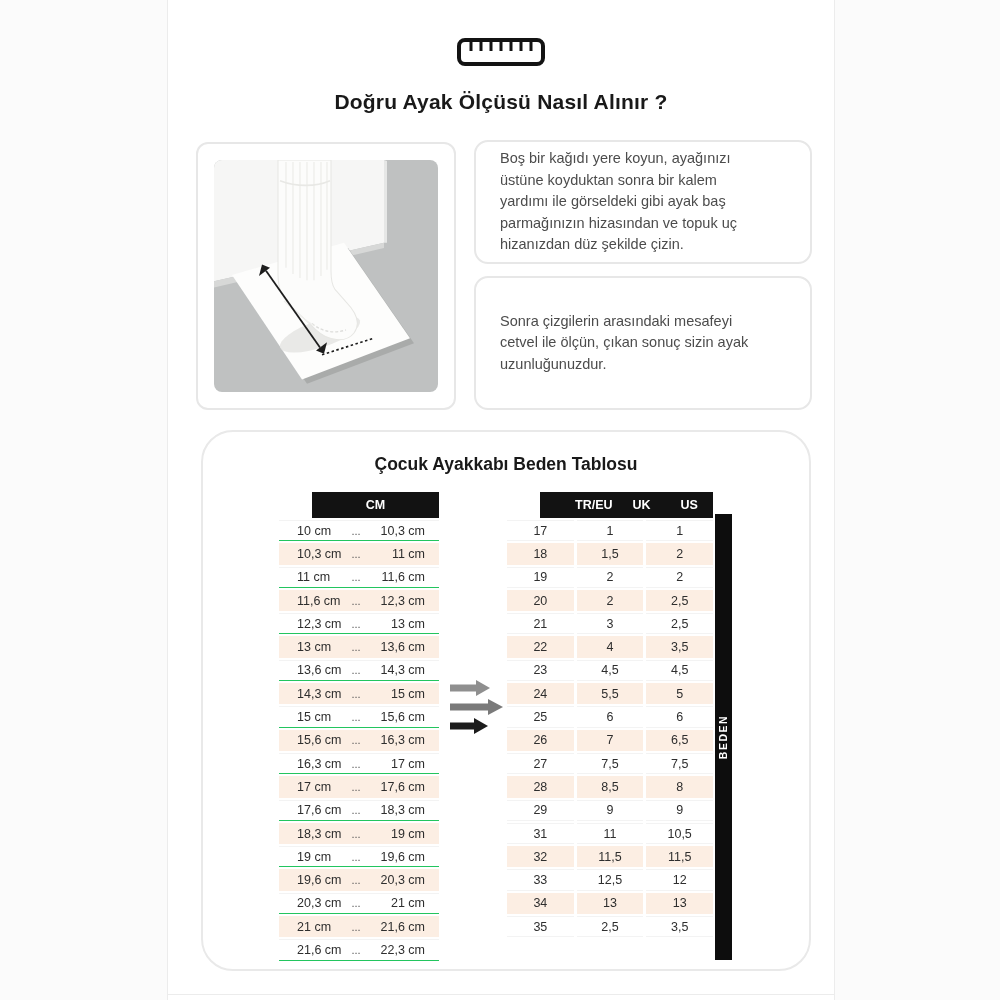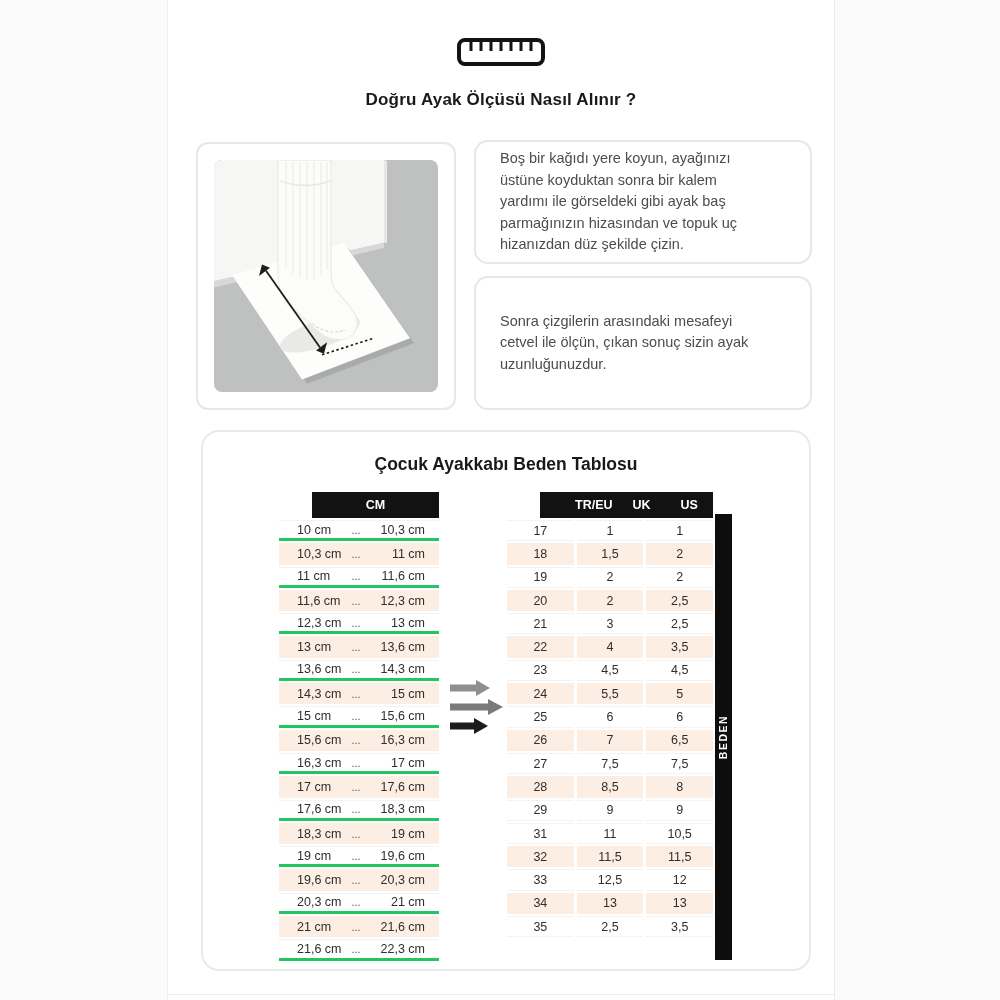--- a/index.html
+++ b/index.html
@@ -5,49 +5,49 @@
   * { margin:0; padding:0; box-sizing:border-box; }
   html,body { width:1000px; height:1000px; background:#fbfbfb; font-family:"Liberation Sans", sans-serif; }
   .column {
     position:absolute; left:167px; top:0; width:668px; height:1000px;
     background:#ffffff; border-left:1px solid #ececec; border-right:1px solid #ececec;
   }
 
   
   .ruler-wrap { position:absolute; top:38px; left:0; width:100%; display:flex; justify-content:center; }
   .page-title { position:absolute; top:90px; left:0; width:100%; text-align:center;
-    font-size:17px; font-weight:700; color:#191919; letter-spacing:.2px; }
+    font-size:21px; font-weight:700; color:#191919; letter-spacing:.2px; }
 
   
   .photo-card { position:absolute; left:28px; top:142px; width:260px; height:268px;
     border:2px solid #e7e7e7; border-radius:12px; background:#fff; }
   .photo-card svg { position:absolute; left:16px; top:16px; width:224px; height:232px; border-radius:8px; }
   .tip-card { position:absolute; left:306px; width:338px; border:2px solid #e7e7e7; border-radius:14px;
     background:#fff; display:flex; align-items:center; }
   .tip-card.one { top:140px; height:124px; }
   .tip-card.two { top:276px; height:134px; }
   .tip-card p { padding:0 42px 0 24px; font-size:14.5px; line-height:21.5px; color:#4c4c4c; }
 
   
   .table-card { position:absolute; left:33px; top:430px; width:610px; height:541px;
-    border:2px solid #e9e9e9; border-radius:18px; background:#fff; }
+    border:2px solid #e9e9e9; border-radius:32px; background:#fff; }
   .table-title { position:absolute; top:22px; left:0; width:100%; text-align:center;
     font-size:17.5px; font-weight:700; color:#191919; }
 
   .thead { background:#121212; color:#fff; height:26px; font-size:12.5px; font-weight:700;
     display:grid; align-items:center;margin-left:33px; }
   .thead.cm { grid-template-columns:1fr; text-align:center; }
   .thead.sizes { grid-template-columns:1fr 1fr 1fr; text-align:center; font-weight:600;padding-left:30px; }
 
   .cm-table { position:absolute; left:76px; top:60px; width:160px; }
   .size-table { position:absolute; left:304px; top:60px; width:206px; }
 
   .trow { height:21.3px; margin-top:2px; display:grid; align-items:center; font-size:12.5px; color:#2e2e2e; }
   .cmrow { grid-template-columns:66px 1fr 72px; }
-  .cmrow.w { background:#fff; border-top:1px solid #f3f3f3; border-bottom:3px solid #22c55e; }
+  .cmrow.w { background:#fff; border-top:1px solid #f3f3f3; border-bottom:1px solid #22c55e; }
   .cmrow.c { background:#fceee3; }
   .cmrow .lv { text-align:left; padding-left:18px; }
   .cmrow .dots { text-align:center; font-size:11px; color:#555; }
   .cmrow .rv { text-align:right; padding-right:14px; }
 
   .sizerow { grid-template-columns:1fr 1fr 1fr; column-gap:3px; background:transparent; }
   .sizerow .cell { height:21.3px; display:flex; align-items:center; justify-content:center; }
   .sizerow.w .cell { background:#fff; border-top:1px solid #f3f3f3; border-bottom:1px solid #f3f3f3; }
   .sizerow.c .cell { background:#fceee3; }
 

